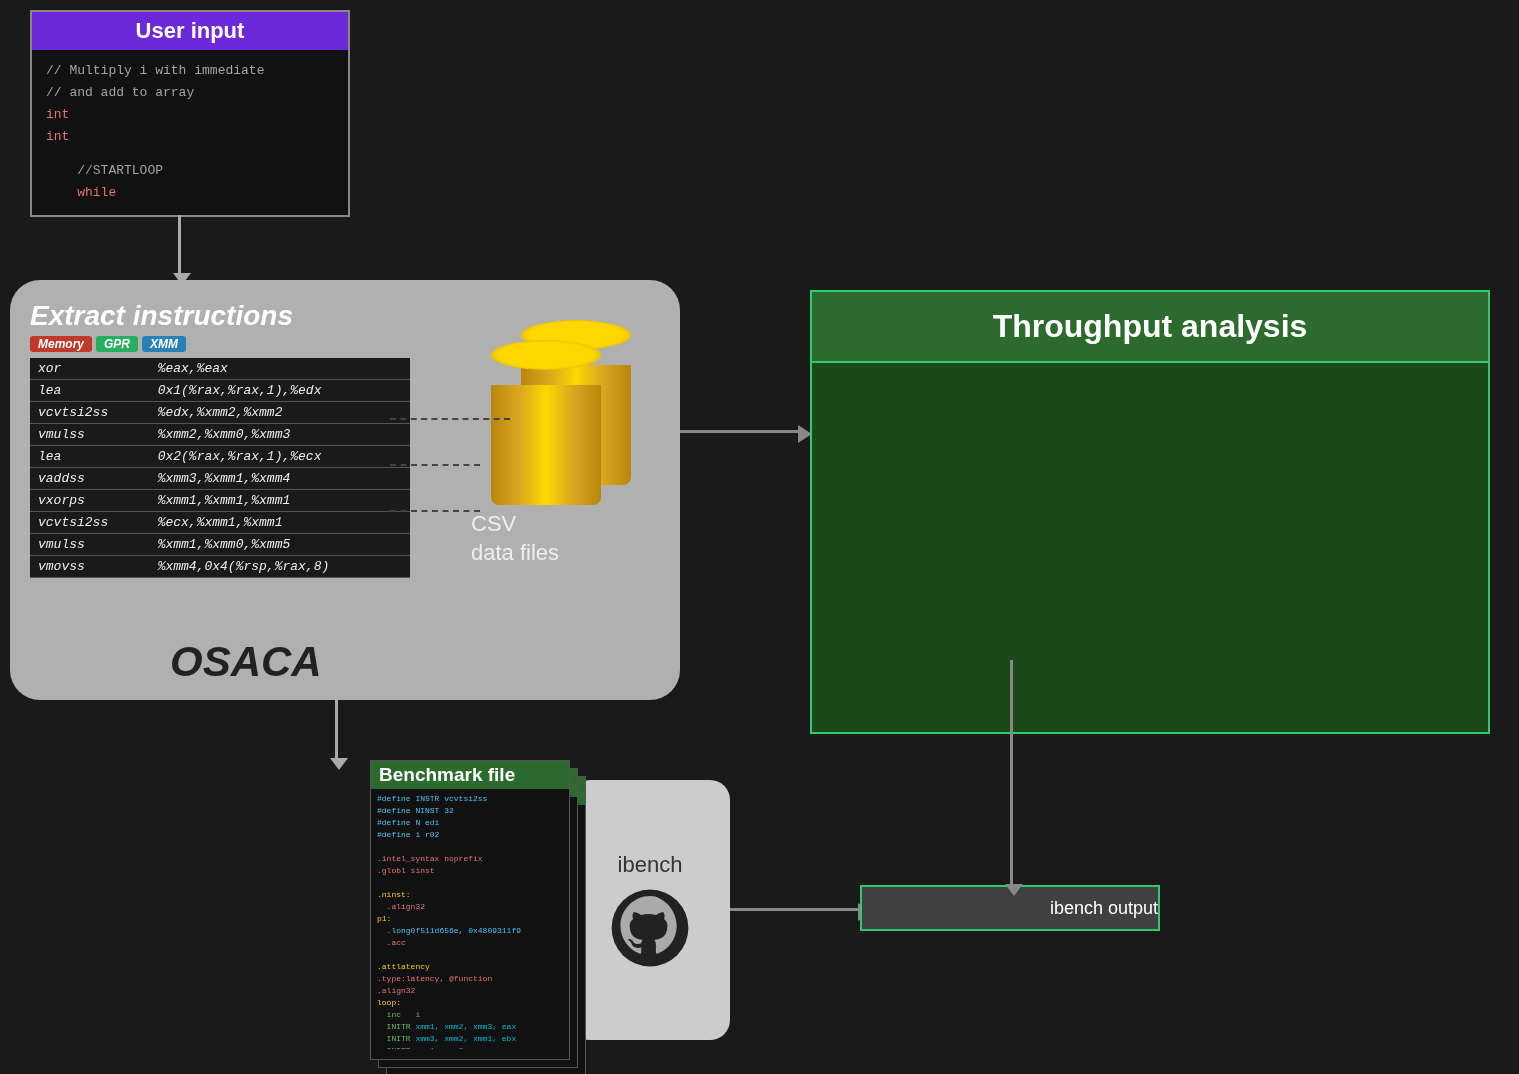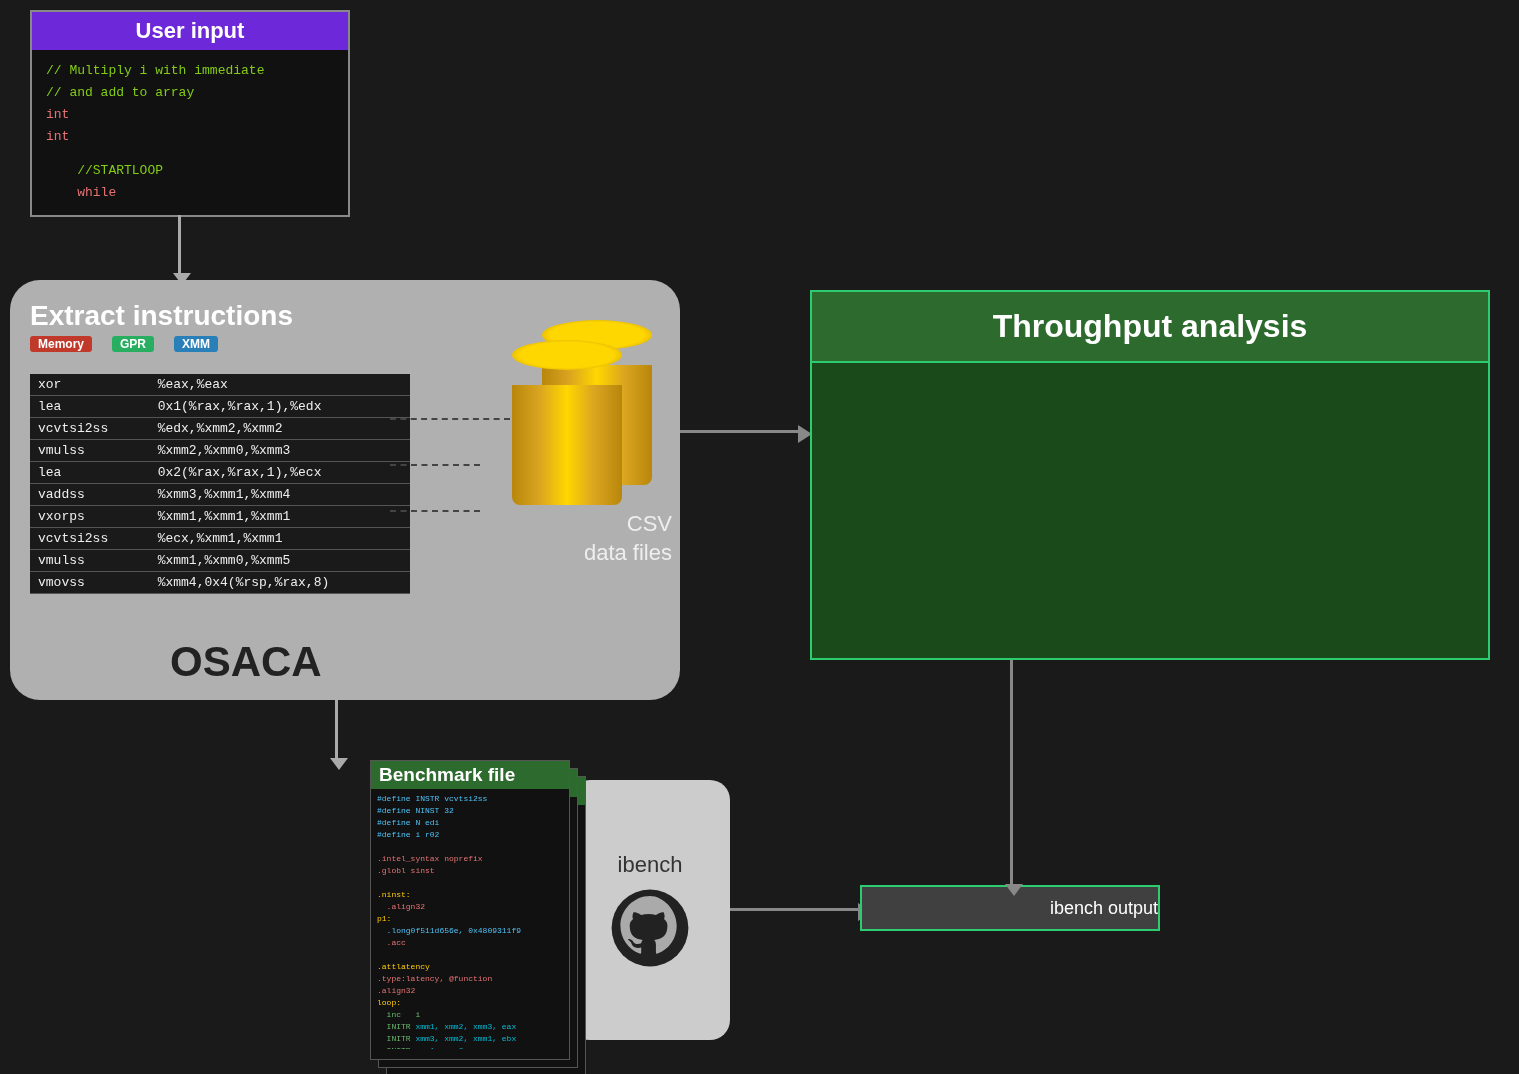--- a/index.html
+++ b/index.html
@@ -29,21 +29,21 @@
       font-weight: bold;
       padding: 6px 0;
       font-family: Arial, sans-serif;
     }
     .user-input-code {
       padding: 10px 14px;
       font-size: 13px;
       line-height: 1.7;
       background: #111;
     }
-    .code-comment { color: #84cc16; }
+    .code-comment { color: #a3a3a3; }
     .code-keyword { color: #e57373; }
 
     
     .arrow-down-1 {
       position: absolute;
       top: 215px;
       left: 178px;
       width: 0;
       height: 60px;
       border-left: 3px solid #aaa;
@@ -61,34 +61,35 @@
     
     .osaca-box {
       position: absolute;
       top: 280px;
       left: 10px;
       width: 670px;
       height: 420px;
       background: #b0b0b0;
       border-radius: 30px;
       padding: 20px;
+      font-style: italic;
     }
 
     
     .extract-title {
       color: #fff;
       font-size: 28px;
       font-family: Arial, sans-serif;
       font-weight: bold;
       margin-bottom: 4px;
     }
     .extract-tags {
       display: flex;
-      gap: 20px;
-      margin-bottom: 22px;
+      gap: 4px;
+      margin-bottom: 6px;
     }
     .tag {
       padding: 1px 8px;
       border-radius: 3px;
       font-size: 12px;
       font-family: Arial, sans-serif;
       font-weight: bold;
     }
     .tag-memory { background: #c0392b; color: #fff; }
     .tag-gpr { background: #27ae60; color: #fff; }
@@ -118,23 +119,23 @@
       color: #222;
       font-size: 42px;
       font-family: Arial, sans-serif;
       font-weight: bold;
     }
 
     
     .csv-area {
       position: absolute;
       top: 320px;
-      left: 492px;
+      left: 471px;
       width: 180px;
-      text-align: right;
+      text-align: left;
     }
     .cylinder-group {
       position: relative;
       height: 180px;
       width: 160px;
       margin: 0 auto;
     }
     .cylinder {
       position: absolute;
       width: 110px;
@@ -187,21 +188,21 @@
       border-bottom: 9px solid transparent;
       border-left: 14px solid #888;
     }
 
     
     .throughput-box {
       position: absolute;
       top: 290px;
       left: 810px;
       width: 680px;
-      height: 370px;
+      height: 444px;
       background: #1a4a1a;
       border: 2px solid #2ecc71;
     }
     .throughput-title {
       background: #2d6a2d;
       color: #fff;
       font-size: 32px;
       font-family: Arial, sans-serif;
       font-weight: bold;
       text-align: center;

